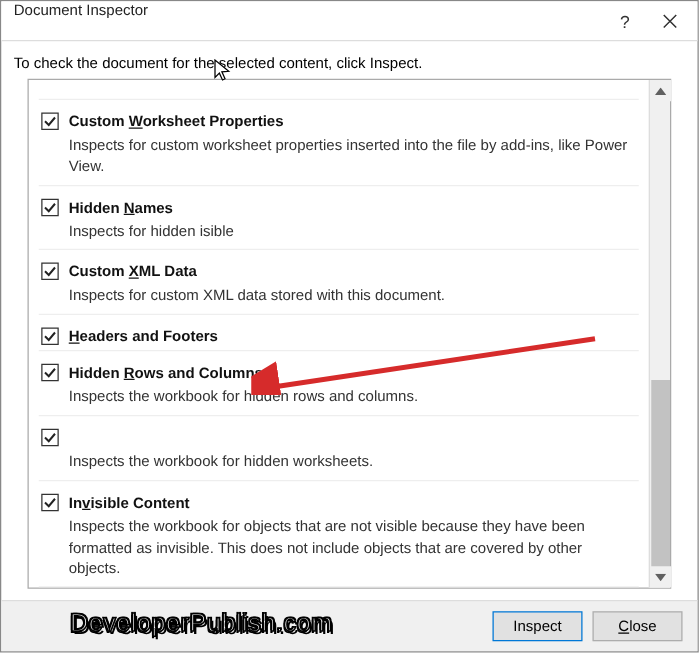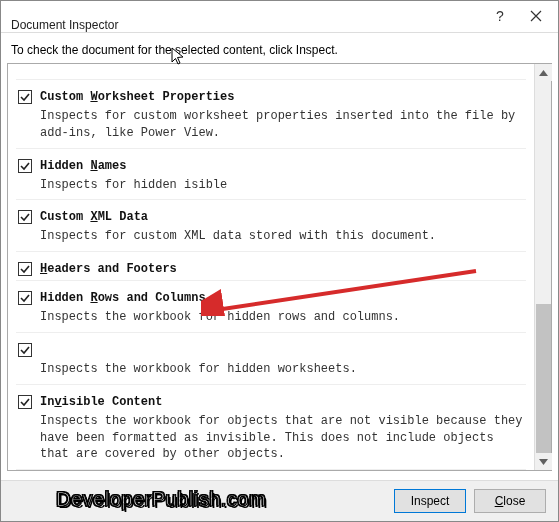--- a/index.html
+++ b/index.html
@@ -9,21 +9,21 @@
     font-size: 12px;
     background: #fff;
     width: 559px;
     height: 522px;
     position: relative;
     overflow: hidden;
     border: 1px solid #888;
   }
   .titlebar {
     display: flex;
-    align-items: flex-end;
+    align-items: flex-start;
     height: 32px;
     padding: 0 4px 0 10px;
     background: #fff;
     border-bottom: 1px solid #ddd;
   }
   .titlebar .title { font-size: 12px; color: #222; }
   .titlebar .spacer { flex: 1; }
   .titlebar .tb-btn {
     width: 36px; height: 32px;
     display: flex; align-items: center; justify-content: center;
@@ -36,23 +36,22 @@
     font-size: 12px;
     position: relative;
   }
   .cursor {
     position: absolute;
     left: 170px; top: 14px;
     pointer-events: none;
   }
   .list-wrap {
     display: flex;
-    margin: 0 6px;
+    margin: 0 21px;
     border: 1px solid #aaa;
-    font-family: Liberation Mono, monospace;
   }
   .list {
     flex: 1;
     overflow: hidden;
     height: 406px;
     padding: 2px 8px 8px 8px;
   }
   .scrollbar {
     width: 17px;
     background: #f0f0f0;

